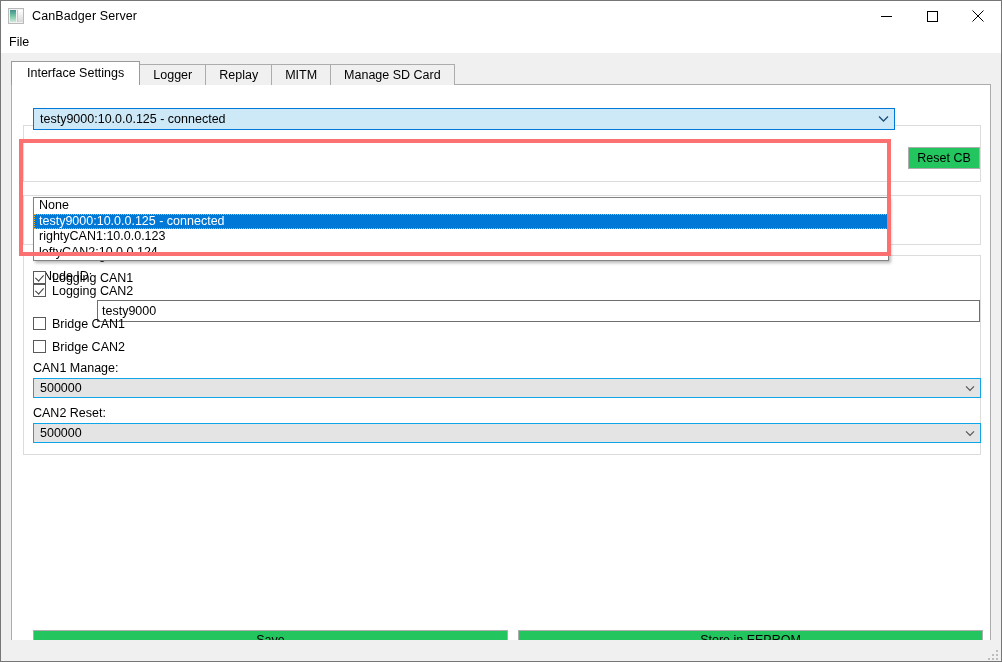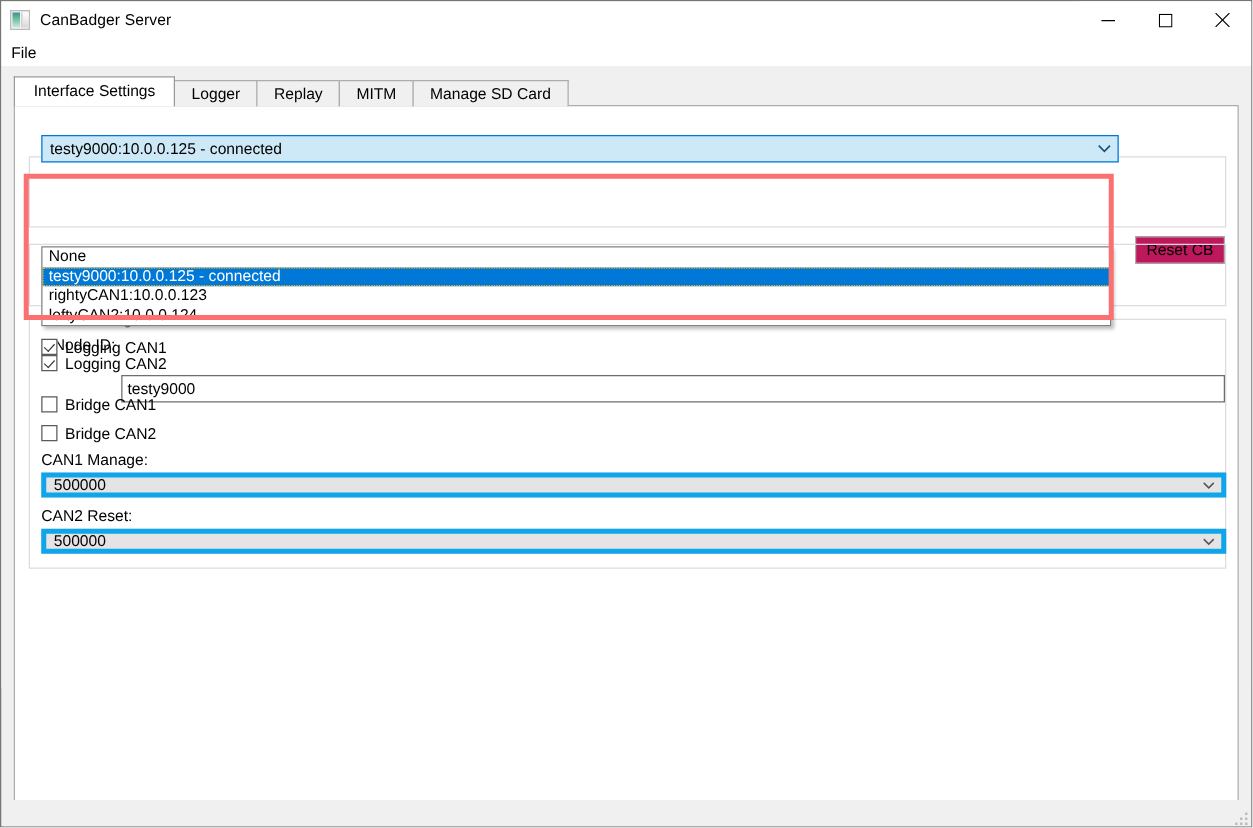--- a/index.html
+++ b/index.html
@@ -219,30 +219,29 @@
   }
   .dd-item.selected {
     background: #0078d7;
     color: #ffffff;
     outline: 1px dotted #ffb300;
     outline-offset: -1px;
   }
 
   
   .btn {
-    background: #be185d;
+    background: #22c55e;
     border: 1px solid #adadad;
     box-sizing: border-box;
     font-size: 12.5px;
     color: #000;
     display: flex;
     align-items: center;
     justify-content: center;
     text-align: center;
-    margin-top: 42px;
   }
   #reset-cb-btn {
     position: absolute;
     left: 896px; top: 62px;
     width: 72px; height: 22px;
   }
   #save-btn {
     position: absolute;
     left: 21px; top: 545px;
     width: 475px; height: 20px;
@@ -303,21 +302,21 @@
 
   
   .field-label {
     position: absolute;
     font-size: 12.5px;
     color: #000;
   }
   .combo-disabled {
     position: absolute;
     background: #e4e4e4;
-    border: 4px solid #0ea5e9;
+    border: 1px solid #0ea5e9;
     box-sizing: border-box;
     display: flex;
     align-items: center;
     font-size: 12.5px;
     color: #000;
   }
   .combo-disabled .cd-value {
     padding-left: 6px;
     flex: 1;
   }

